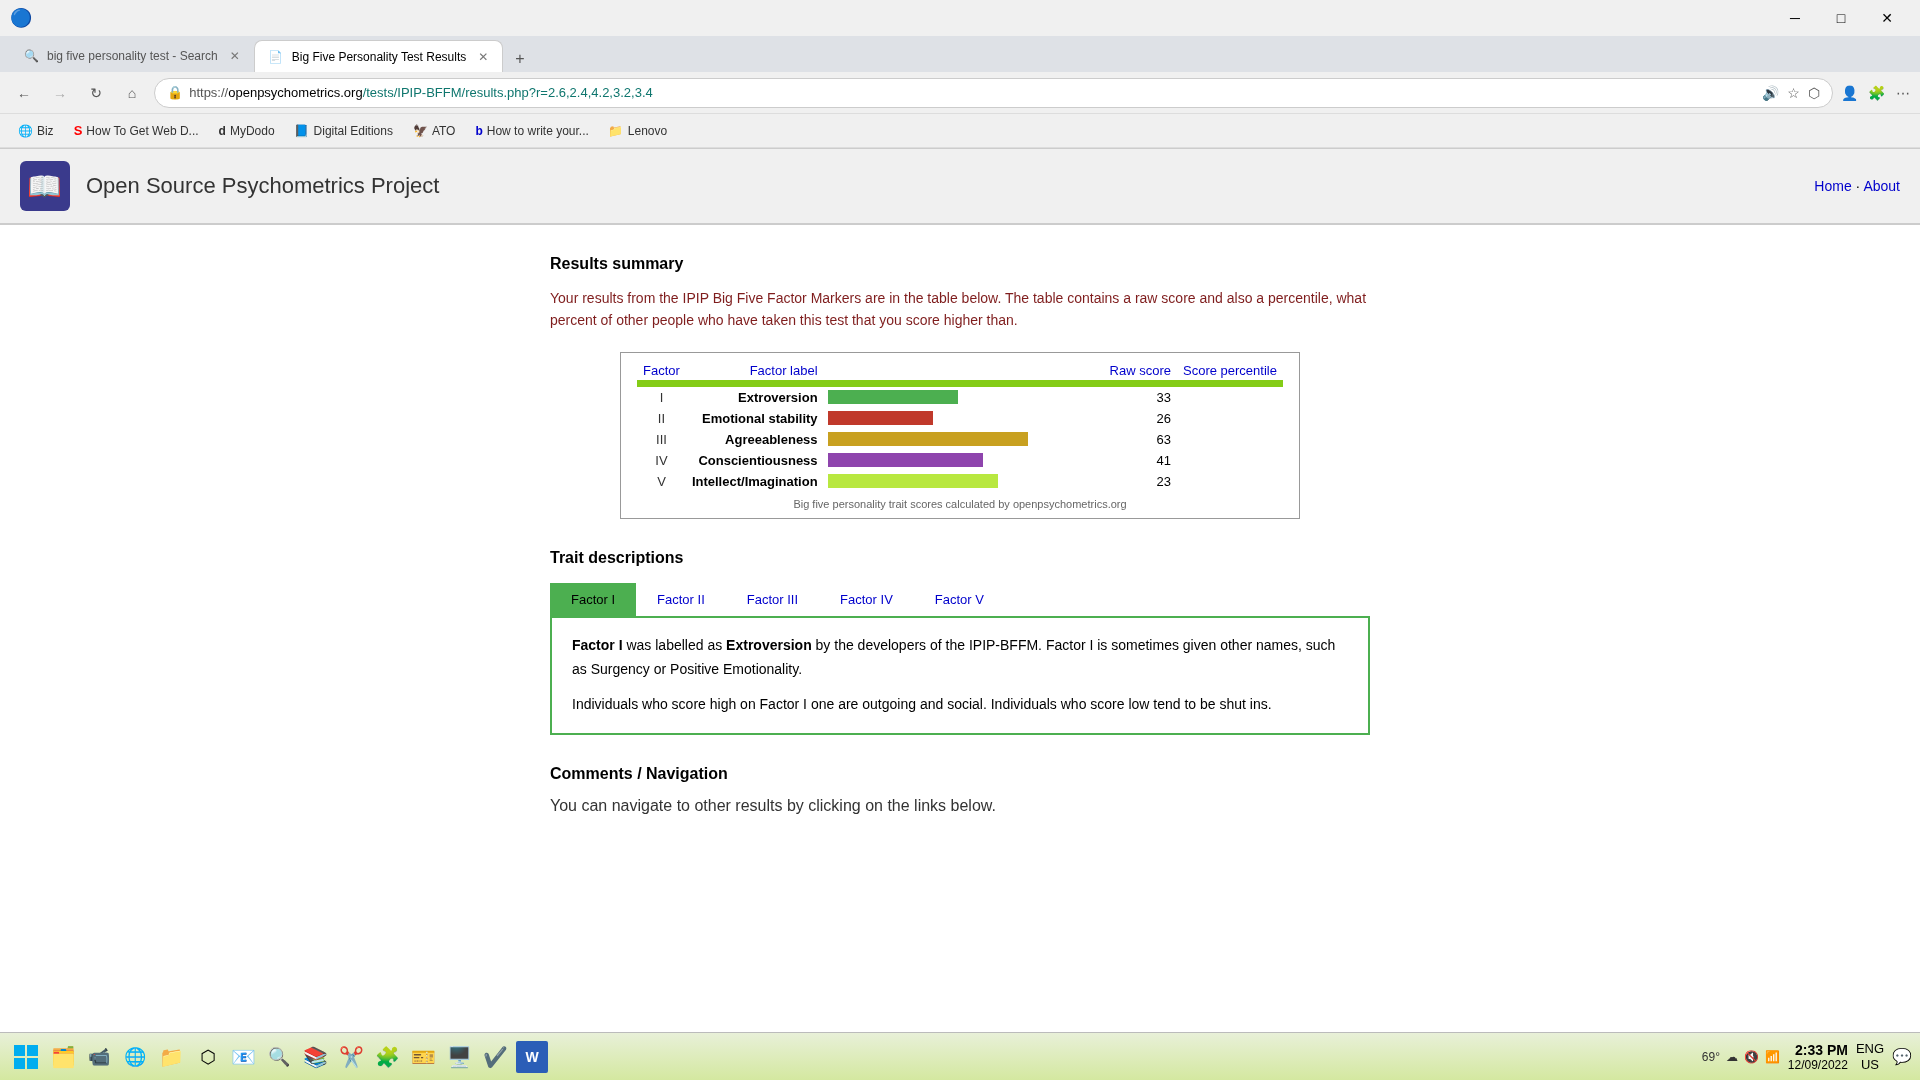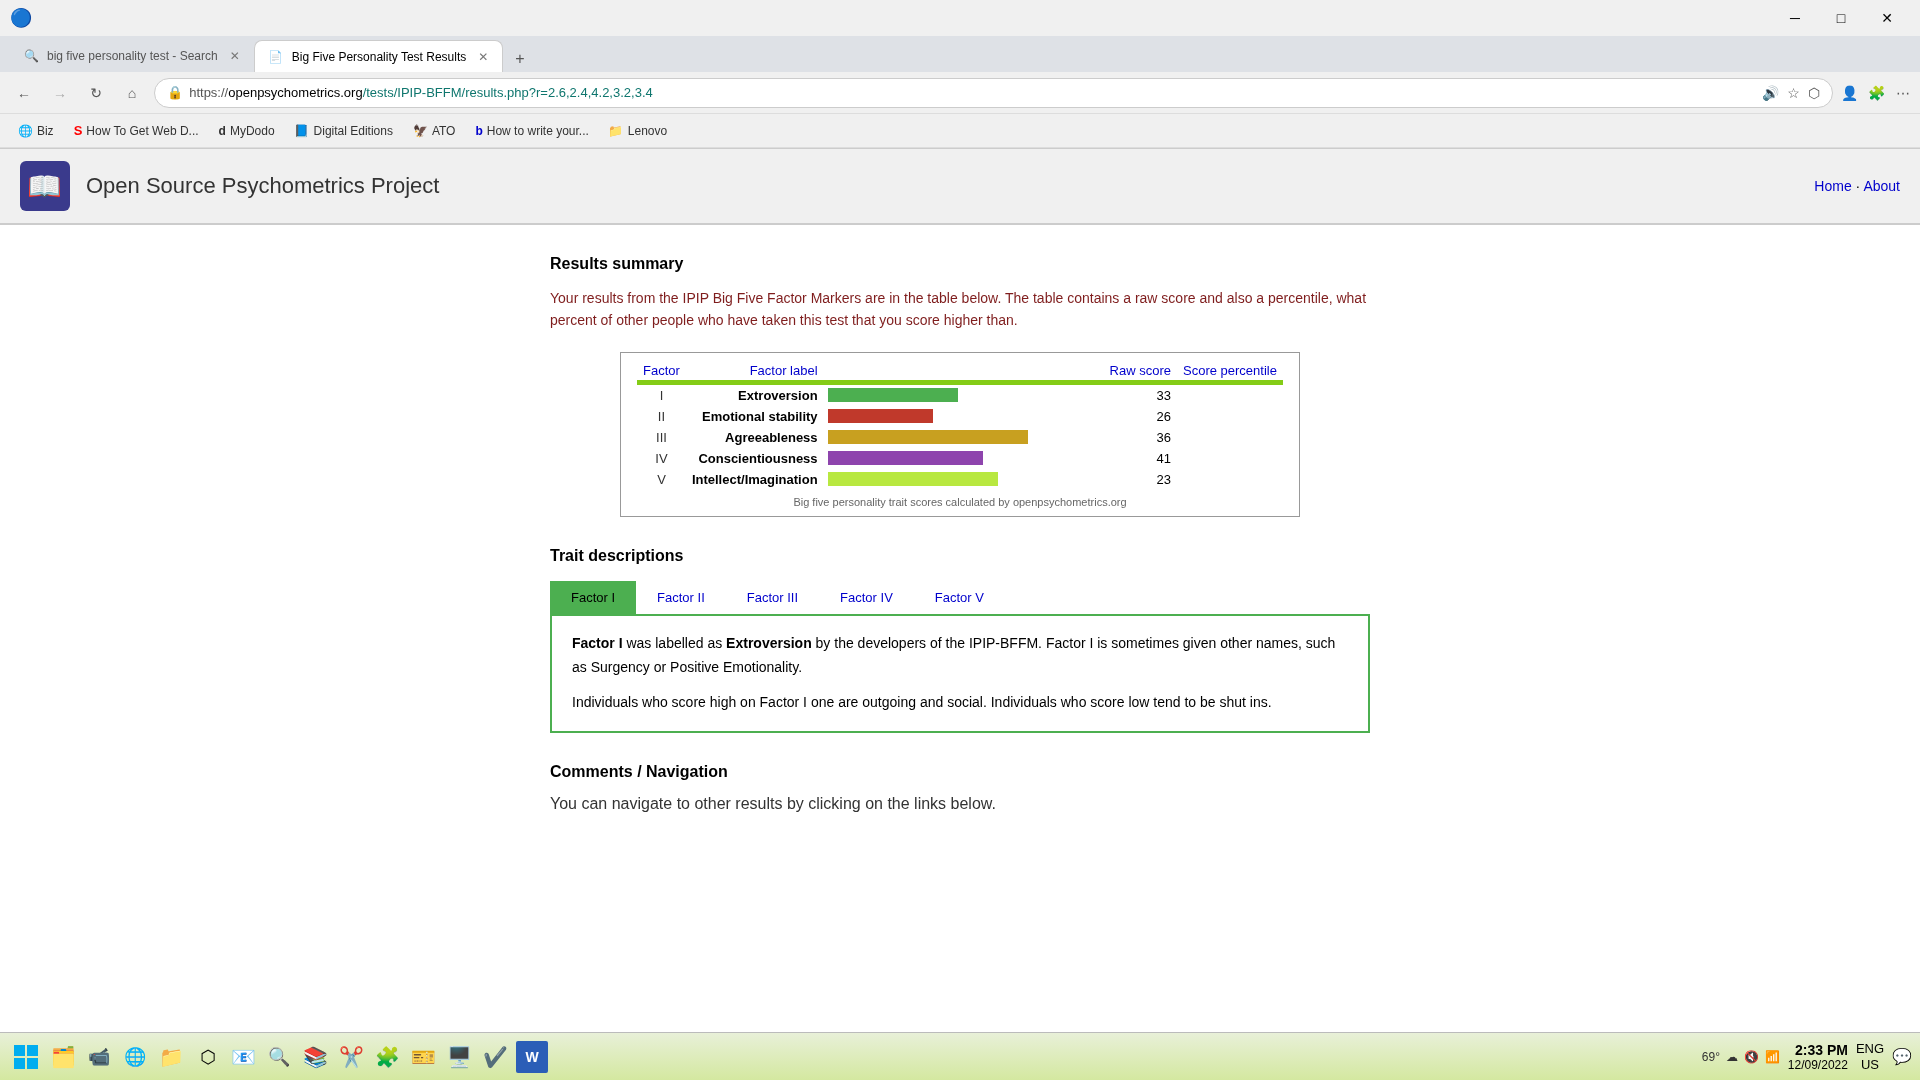--- a/index.html
+++ b/index.html
@@ -37,21 +37,21 @@
     .page-content { max-width: 860px; margin: 0 auto; padding: 30px 20px; }
 
     .section-title { font-size: 16px; font-weight: bold; margin-bottom: 14px; }
 
     .intro-text { font-size: 14px; line-height: 1.6; margin-bottom: 20px; color: #7f1d1d; }
 
     
     .results-table-container { display: flex; flex-direction: column; align-items: center; margin-bottom: 30px; }
 
     .results-table { border-collapse: collapse; font-size: 13px; }
-    .results-table th { color: #00c; font-weight: normal; text-align: right; padding: 2px 6px; border-bottom: 5px solid #84cc16; }
+    .results-table th { color: #00c; font-weight: normal; text-align: right; padding: 2px 6px; border-bottom: 7px solid #84cc16; }
     .results-table th.bar-header { text-align: left; min-width: 280px; }
     .results-table td { padding: 3px 6px; text-align: right; vertical-align: middle; }
     .results-table td.factor-num { text-align: center; color: #333; }
     .results-table td.factor-label { text-align: right; font-weight: bold; font-size: 13px; }
     .results-table td.bar-cell { text-align: left; padding-left: 4px; }
     .results-table td.score { text-align: right; }
 
     .bar-container { display: inline-block; height: 14px; }
     .table-caption { font-size: 11px; color: #666; margin-top: 6px; text-align: center; }
     .table-border { border: 1px solid #999; padding: 8px 16px; }
@@ -217,21 +217,21 @@
     </td>
     <td class="score">26</td>
     <td class="score"></td>
   </tr>
               <tr>
     <td class="factor-num">III</td>
     <td class="factor-label">Agreeableness</td>
     <td class="bar-cell">
       <div class="bar-container" style="width:200px; background:#c8a020;">&nbsp;</div>
     </td>
-    <td class="score">36</td>
+    <td class="score">63</td>
     <td class="score"></td>
   </tr>
               <tr>
     <td class="factor-num">IV</td>
     <td class="factor-label">Conscientiousness</td>
     <td class="bar-cell">
       <div class="bar-container" style="width:155px; background:#8e44ad;">&nbsp;</div>
     </td>
     <td class="score">41</td>
     <td class="score"></td>

